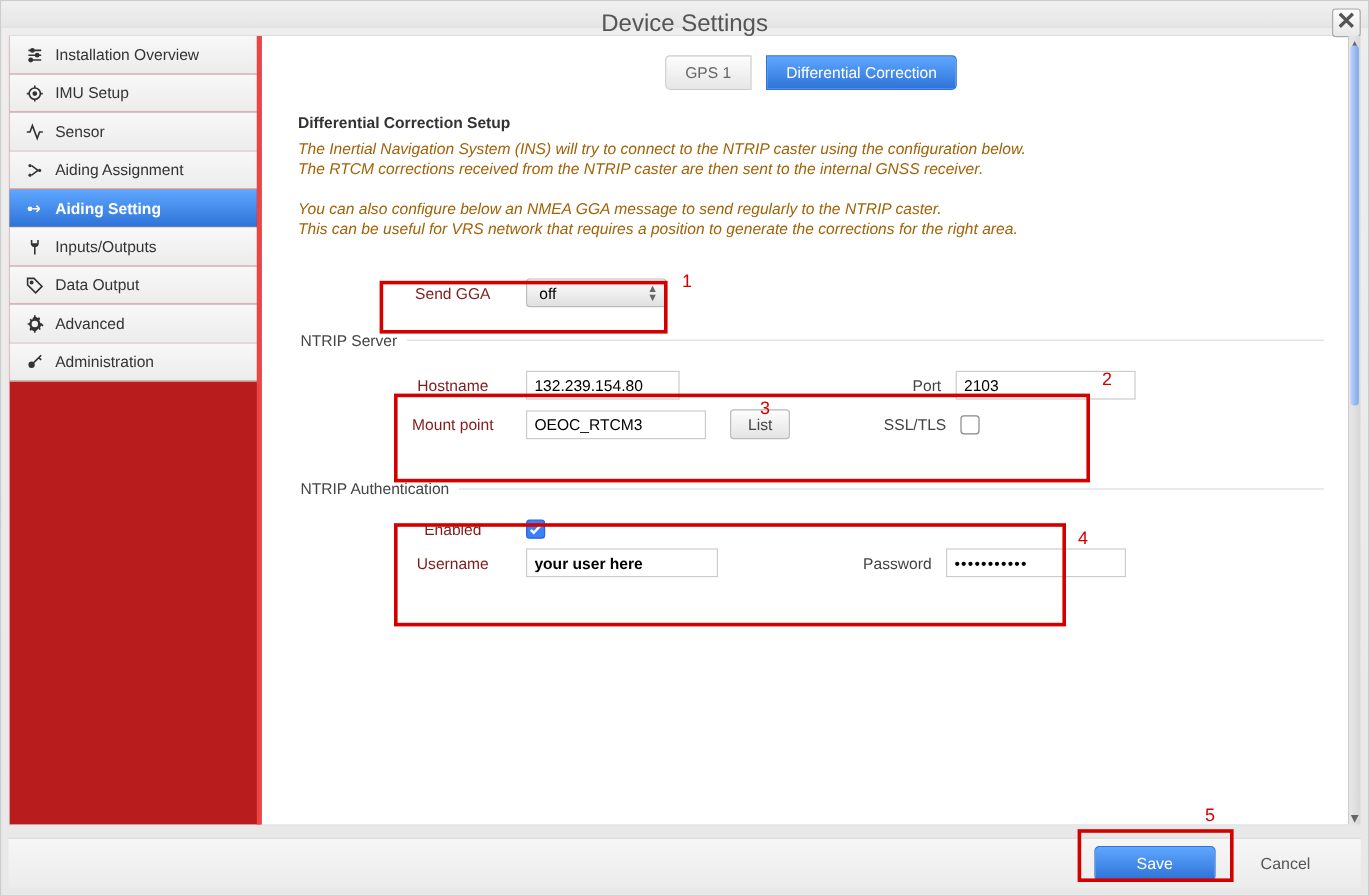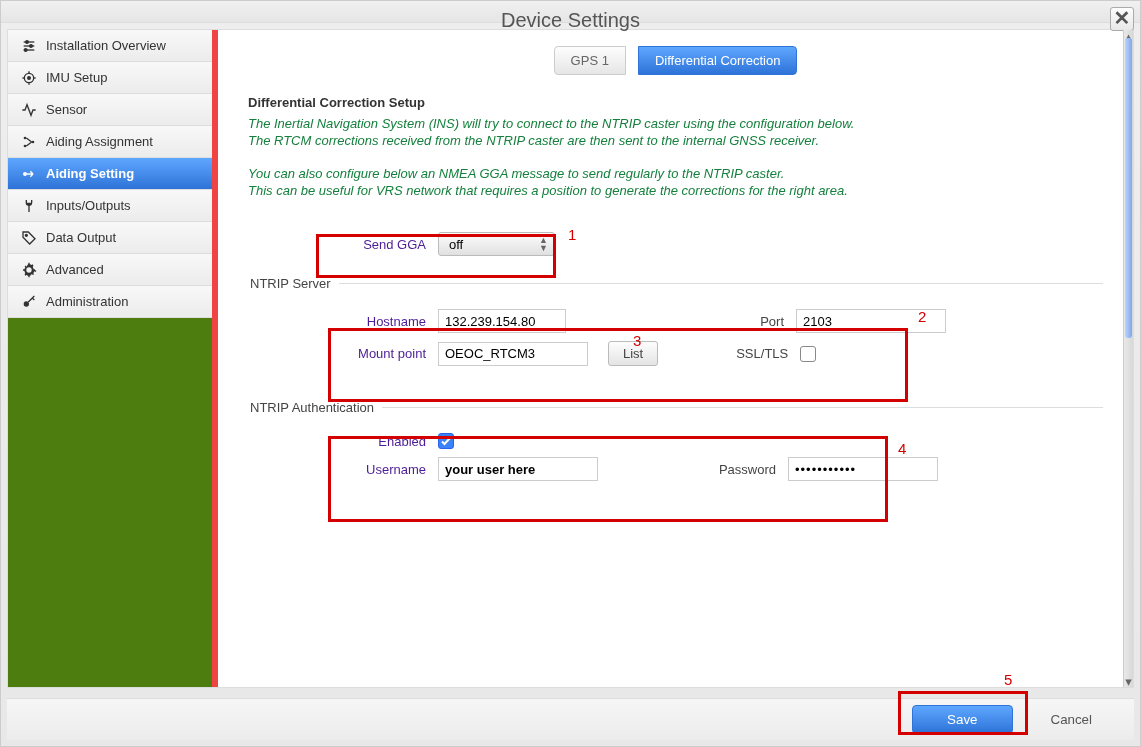--- a/index.html
+++ b/index.html
@@ -47,22 +47,22 @@
   }
   .body-area {
     display: flex;
     height: calc(100% - 38px - 48px);
     background: #fff;
     margin: 6px 6px 0 6px;
     border: 1px solid #ddd;
   }
   .sidebar {
     width: 210px;
-    background: #4d7c0f;
-    border-right: 6px solid #ef4444;
+    background: #b91c1c;
+    border-right: 4px solid #ef4444;
   }
   .sidebar-item {
     display: flex;
     align-items: center;
     height: 32px;
     padding: 0 10px;
     border-bottom: 1px solid #ddd;
     background: linear-gradient(#f8f8f8,#ececec);
     color: #333;
     cursor: pointer;
@@ -124,23 +124,23 @@
   .tab.active {
     background: linear-gradient(#5ea7ff,#2e73d8);
     color: #fff;
     border-color: #2e73d8;
   }
   .section-title {
     font-weight: bold;
     color: #333;
     margin: 14px 0 6px 0;
   }
-  .desc { font-style: italic; color: #15803d; margin: 2px 0; }
+  .desc { font-style: italic; color: #a16207; margin: 2px 0; }
   .form-row { display: flex; align-items: center; margin: 8px 0; }
-  .form-label { width: 110px; text-align: right; padding-right: 12px; color: #4c1d95; }
+  .form-label { width: 110px; text-align: center; padding-right: 12px; color: #7f1d1d; }
   .form-label-tight { width: 80px; text-align: right; padding-right: 12px; color: #444; }
   input[type=text], input[type=password] {
     height: 24px;
     border: 1px solid #ccc;
     padding: 2px 6px;
     font-size: 13px;
   }
   .select-box {
     display: inline-flex;
     align-items: center;

